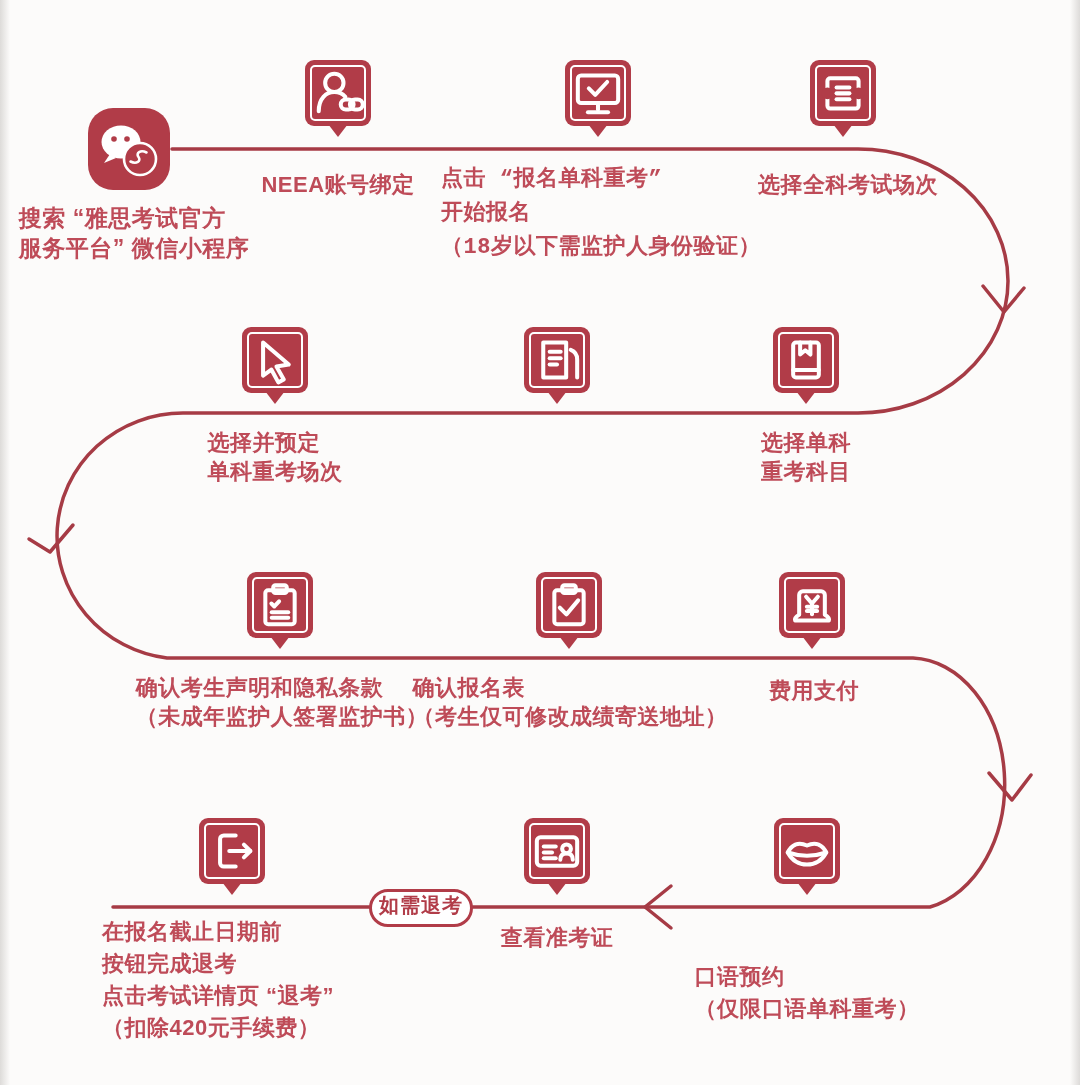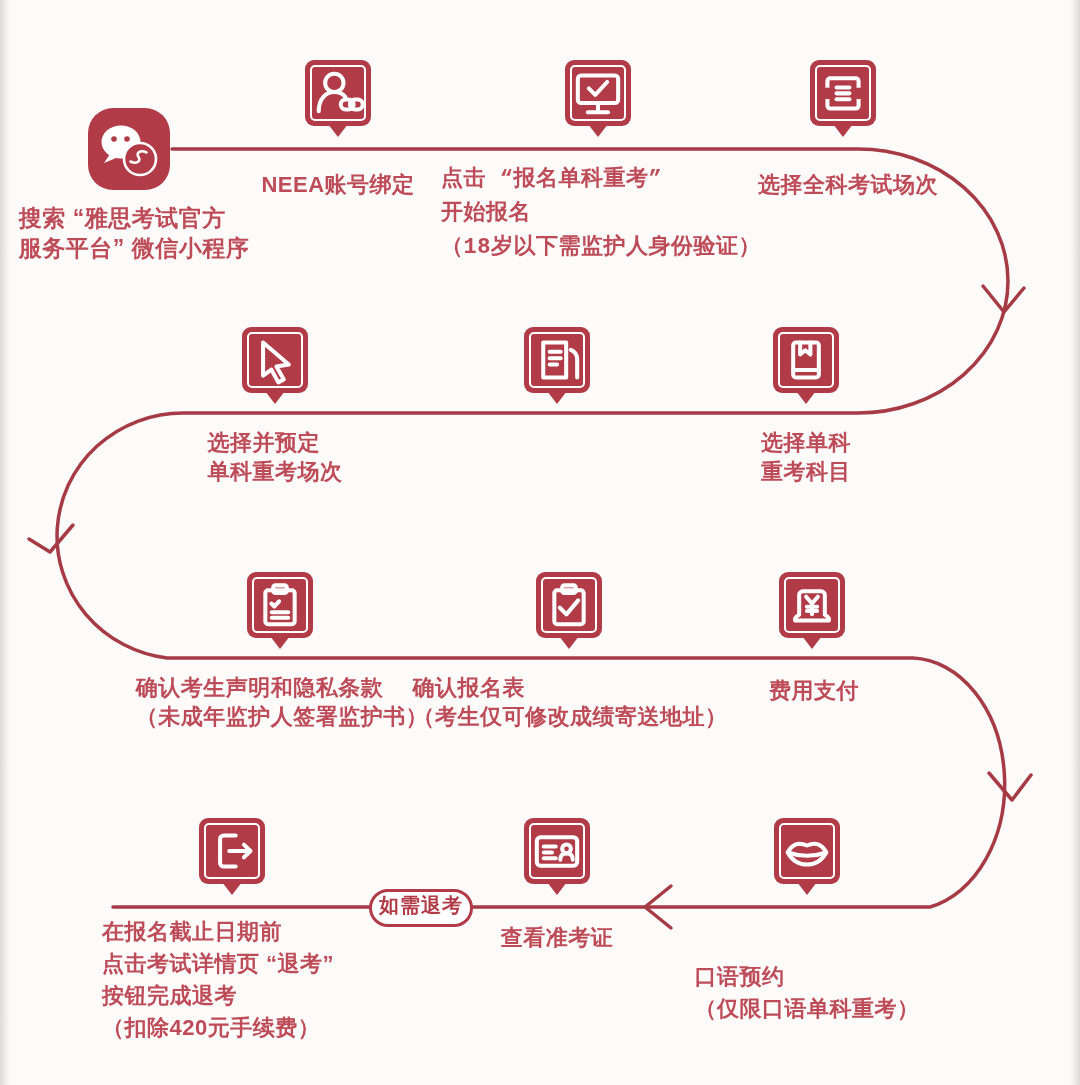--- a/index.html
+++ b/index.html
@@ -230,21 +230,21 @@
   <div class="node" style="left:199px;top:818px">
     <div class="node-inner"></div>
     <svg class="glyph" viewBox="0 0 36 36">
       <path d="M20 9.5 H13.5 A2 2 0 0 0 11.5 11.5 V24.5 A2 2 0 0 0 13.5 26.5 H20"></path>
       <path d="M16.5 18 H28"></path>
       <path d="M24.5 14.5 L28 18 L24.5 21.5"></path>
     </svg>
   </div>
   <div class="lbl lh32" style="left:218px;top:916px">
       <div>在报名截止日期前</div>
+      <div>按钮完成退考</div>
       <div>点击考试详情页 “退考”</div>
-      <div>按钮完成退考</div>
       <div>（扣除420元手续费）</div>
     </div>
 
   <div class="badge">
     <span>如需退考</span>
   </div>
 </div>
 
 </body></html>

